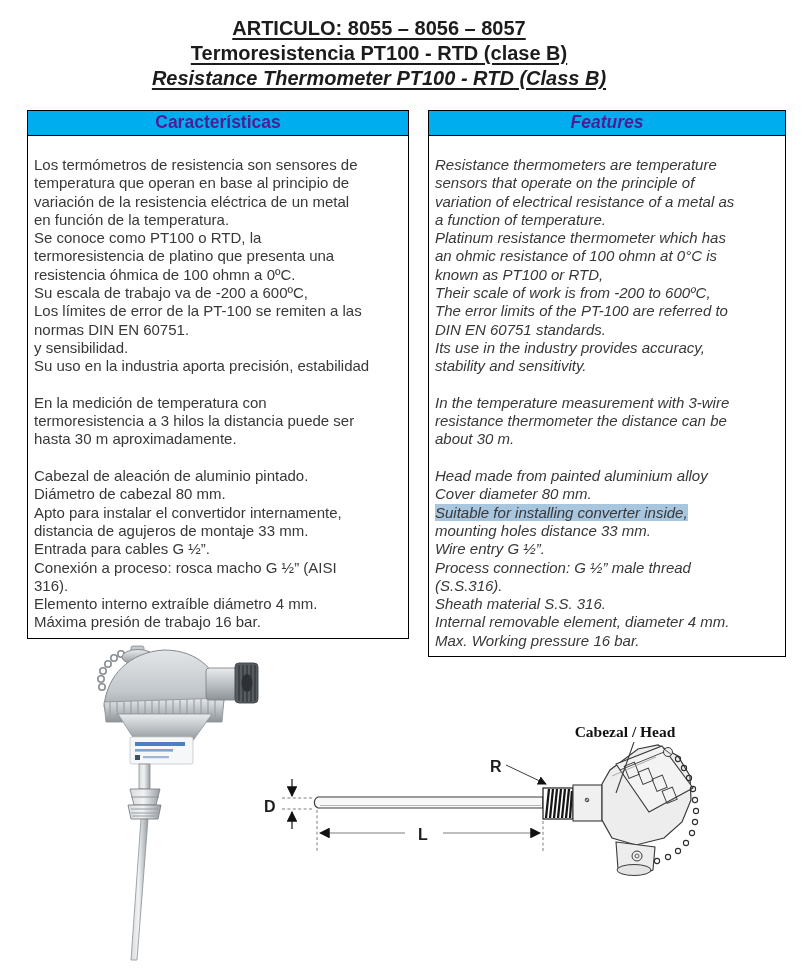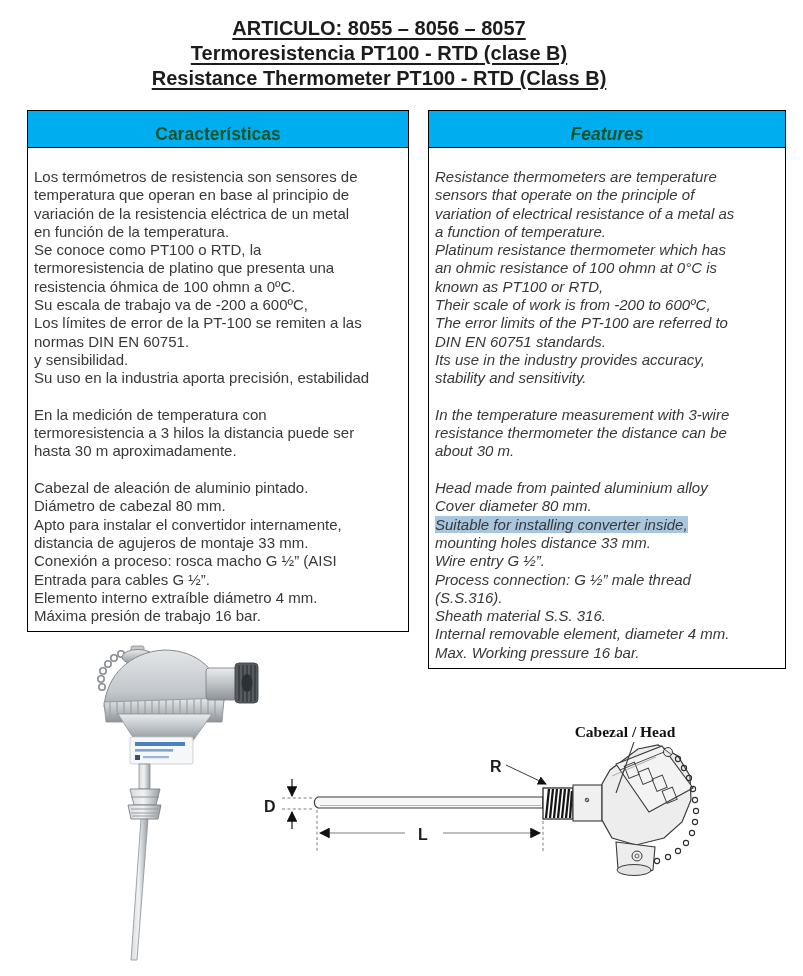--- a/index.html
+++ b/index.html
@@ -3,28 +3,28 @@
 <meta charset="utf-8">
 <style>
   html,body{margin:0;padding:0;background:#fff;}
   .page{position:relative;width:803px;height:976px;background:#ffffff;
         font-family:"Liberation Sans",sans-serif;color:#383838;overflow:hidden;}
 
   
   .title-block{position:absolute;top:16px;left:0;width:758px;text-align:center;}
   .title-line{font-size:20px;line-height:25px;font-weight:bold;color:#1c1c1c;
               text-decoration:underline;text-decoration-thickness:2px;text-underline-offset:3px;}
-  .title-line.it{}
+  .title-line.it{font-style:italic;}
 
   
   .panel{position:absolute;top:110px;border:1.6px solid #000;background:#fff;box-sizing:border-box;}
   .panel.left{left:27px;width:382px;}
   .panel.right{left:428px;width:358px;}
   .panel-header{background:#00AEEF;border-bottom:1.6px solid #000;text-align:center;
-                font-size:17.5px;font-weight:bold;color:#14532d;padding:13px 0 2px;}
+                font-size:17.5px;font-weight:bold;color:#4c1d95;padding:1px 0 2px;}
   .panel.right .panel-header{font-style:italic;}
   .panel-body{padding:20px 4px 6px 6px;font-size:15px;line-height:18.3px;}
   .panel.right .panel-body{font-style:italic;}
   .text-line{white-space:nowrap;}
   .hl{background:#a9c6df;}
 
   
   .figure{position:absolute;left:0;top:645px;width:803px;height:331px;}
   .dim-label{font-family:"Liberation Sans",sans-serif;font-weight:bold;font-size:16px;fill:#1d1d1d;}
   .head-label{font-family:"Liberation Serif",serif;font-weight:bold;font-size:15.5px;fill:#111;}
@@ -57,22 +57,23 @@
         <div class="text-line">Su uso en la industria aporta precisión, estabilidad</div>
         <div class="text-line">&nbsp;</div>
         <div class="text-line">En la medición de temperatura con</div>
         <div class="text-line">termoresistencia a 3 hilos la distancia puede ser</div>
         <div class="text-line">hasta 30 m aproximadamente.</div>
         <div class="text-line">&nbsp;</div>
         <div class="text-line">Cabezal de aleación de aluminio pintado.</div>
         <div class="text-line">Diámetro de cabezal 80 mm.</div>
         <div class="text-line">Apto para instalar el convertidor internamente,</div>
         <div class="text-line">distancia de agujeros de montaje 33 mm.</div>
+        <div class="text-line">Entrada para cables G ½”.</div>
         <div class="text-line">Conexión a proceso: rosca macho G ½” (AISI</div>
-        <div class="text-line">Entrada para cables G ½”.</div>
+        <div class="text-line">316).</div>
         <div class="text-line">Elemento interno extraíble diámetro 4 mm.</div>
         <div class="text-line">Máxima presión de trabajo 16 bar.</div>
       </div>
   </div>
 
   <div class="panel right">
     <div class="panel-header">Features</div>
     <div class="panel-body">
         <div class="text-line">Resistance thermometers are temperature</div>
         <div class="text-line">sensors that operate on the principle of</div>

